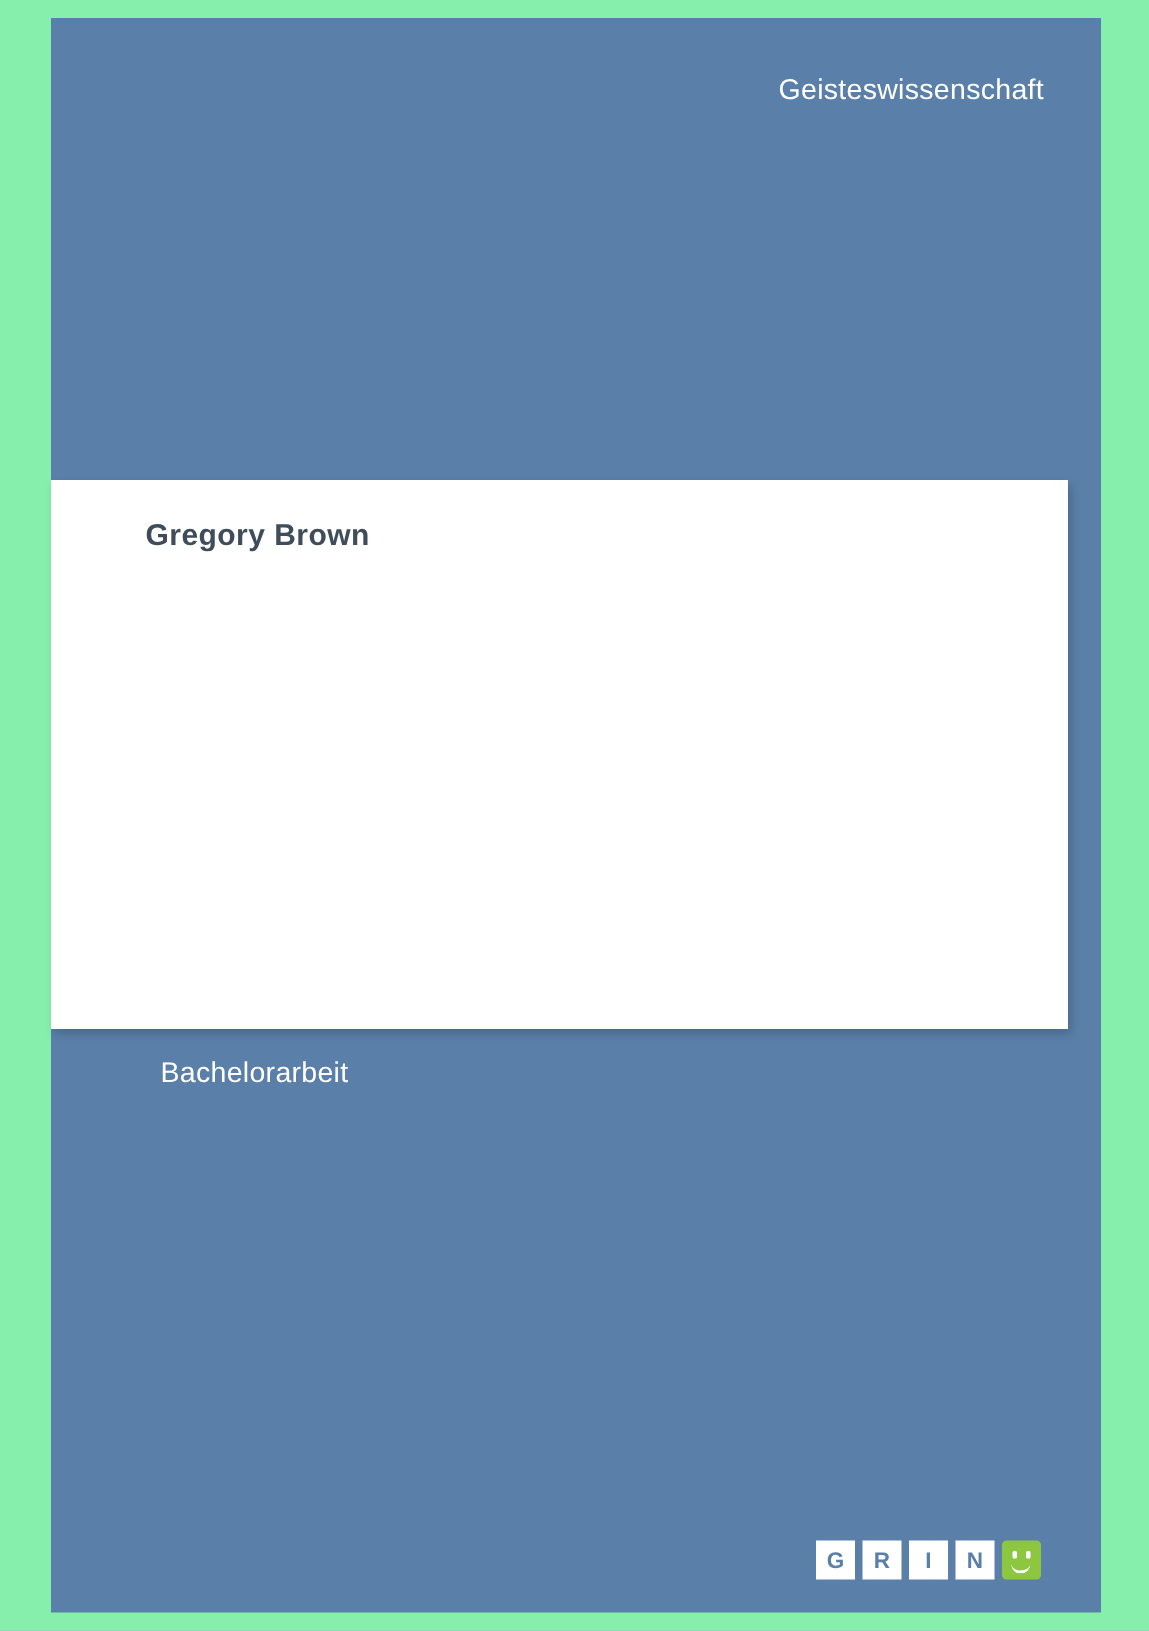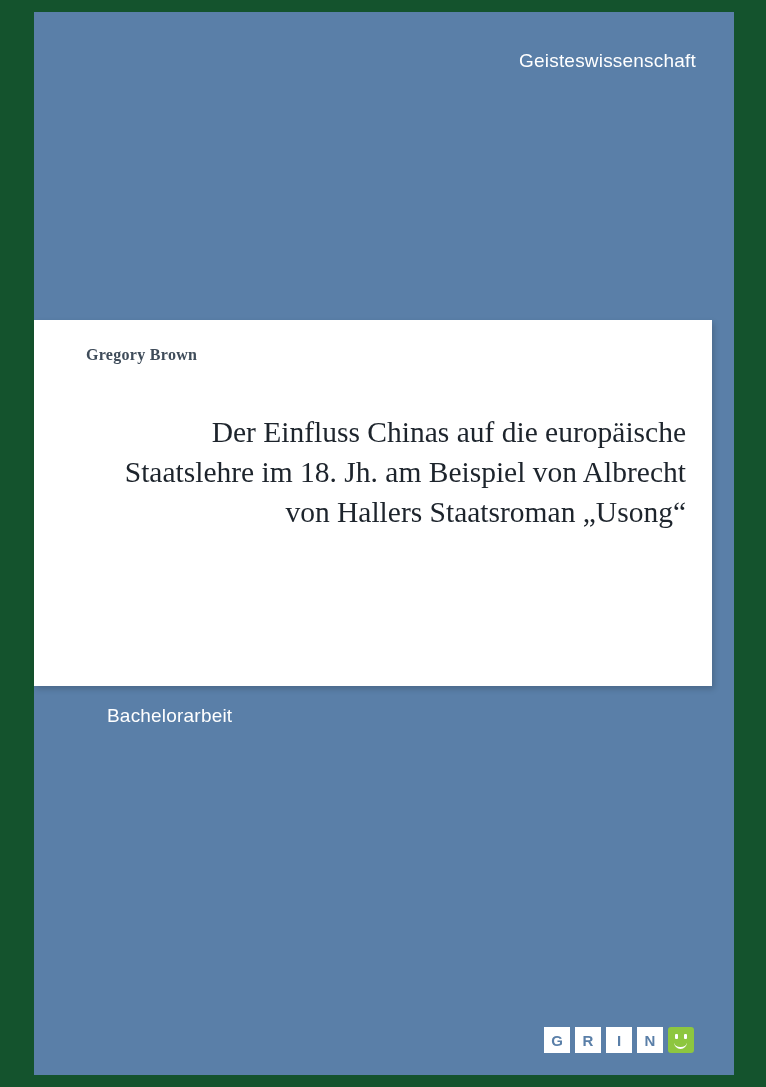--- a/index.html
+++ b/index.html
@@ -11,23 +11,22 @@
     height: 1087px;
     background: #ffffff;
     font-family: "Liberation Sans", sans-serif;
     overflow: hidden;
   }
 
   .cover {
     position: relative;
     width: 766px;
     height: 1087px;
-    background: #14532d;
+    background: #86efac;
     box-sizing: border-box;
-    text-align: right;
   }
 
   
   .blue-panel {
     position: absolute;
     left: 34px;
     top: 12px;
     width: 700px;
     height: 1063px;
     background: #5a7fa8;
@@ -51,25 +50,25 @@
     left: 0px;
     top: 308px;
     width: 678px;
     height: 366px;
     background: #ffffff;
     box-shadow: 2px 3px 6px rgba(0,0,0,0.18);
   }
 
   .author {
     position: absolute;
-    left: 52px;
+    left: 63px;
     top: 26px;
-    font-family: Liberation Serif, serif;
+    font-family: Liberation Sans, sans-serif;
     font-weight: bold;
-    font-size: 16px;
+    font-size: 20px;
     color: #3f4c5a;
     letter-spacing: 0.3px;
   }
 
   .title {
     position: absolute;
     left: 52px;
     top: 92px;
     width: 600px;
     font-family: "Liberation Serif", serif;
@@ -144,21 +143,20 @@
 <body>
 
 <div class="cover">
 
   <div class="blue-panel">
 
     <div class="category">Geisteswissenschaft</div>
 
     <div class="title-card">
       <div class="author">Gregory Brown</div>
-      <div class="title">Der Einfluss Chinas auf die europäische Staatslehre im 18. Jh. am Beispiel von Albrecht von Hallers Staatsroman „Usong“</div>
     </div>
 
     <div class="doctype">Bachelorarbeit</div>
 
     <div class="logo">
       <div class="logo-letter">G</div>
       <div class="logo-letter">R</div>
       <div class="logo-letter">I</div>
       <div class="logo-letter">N</div>
       <div class="logo-smiley">

